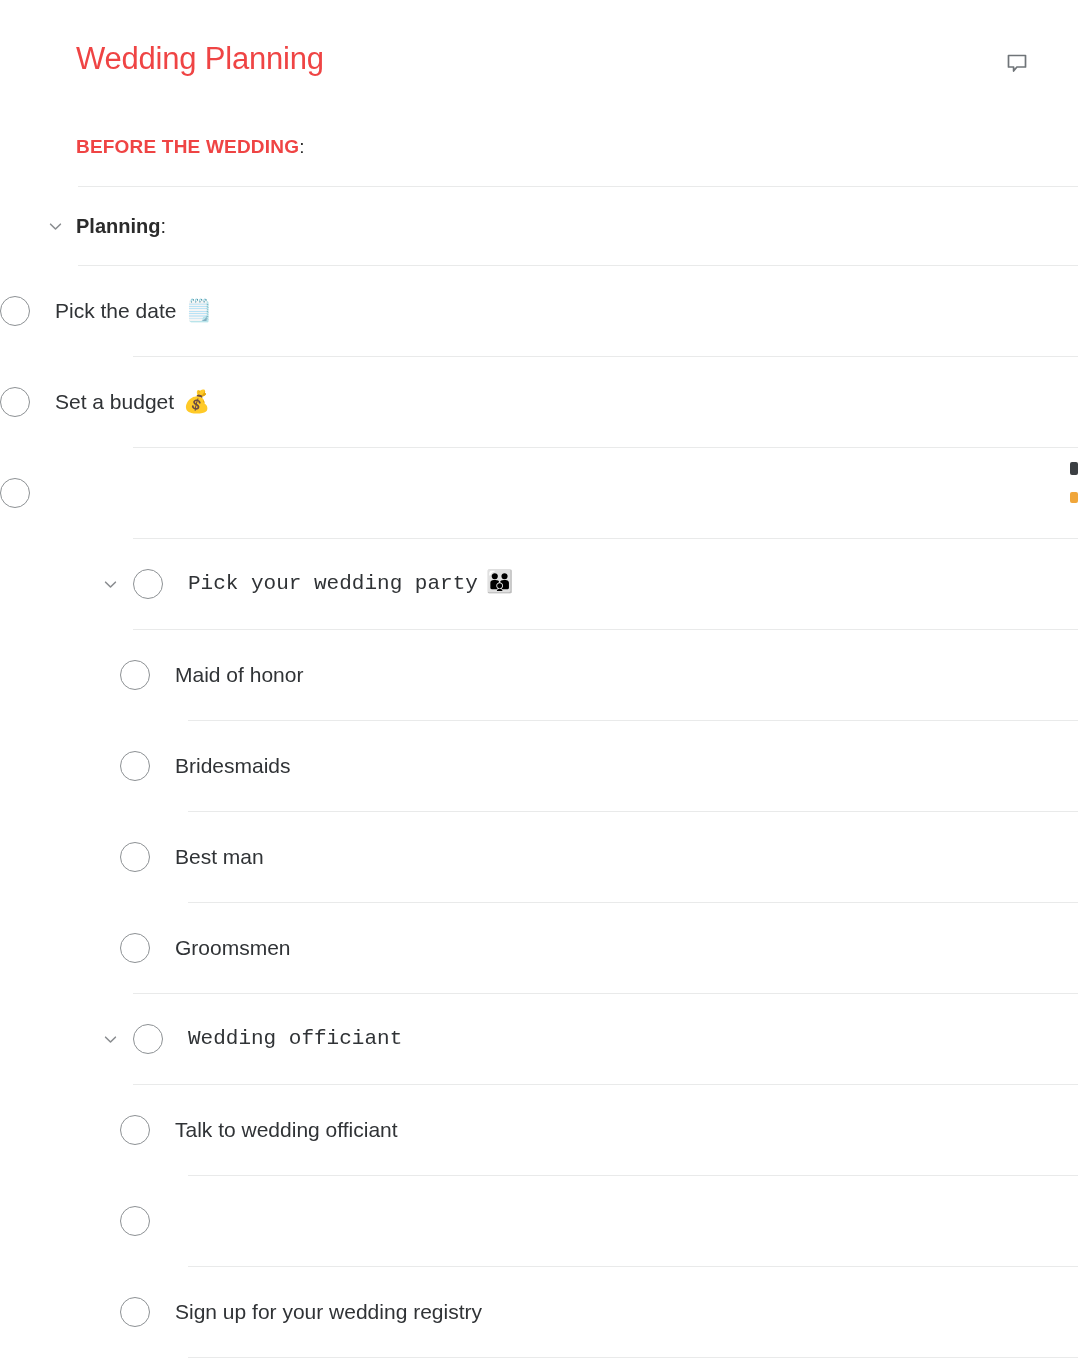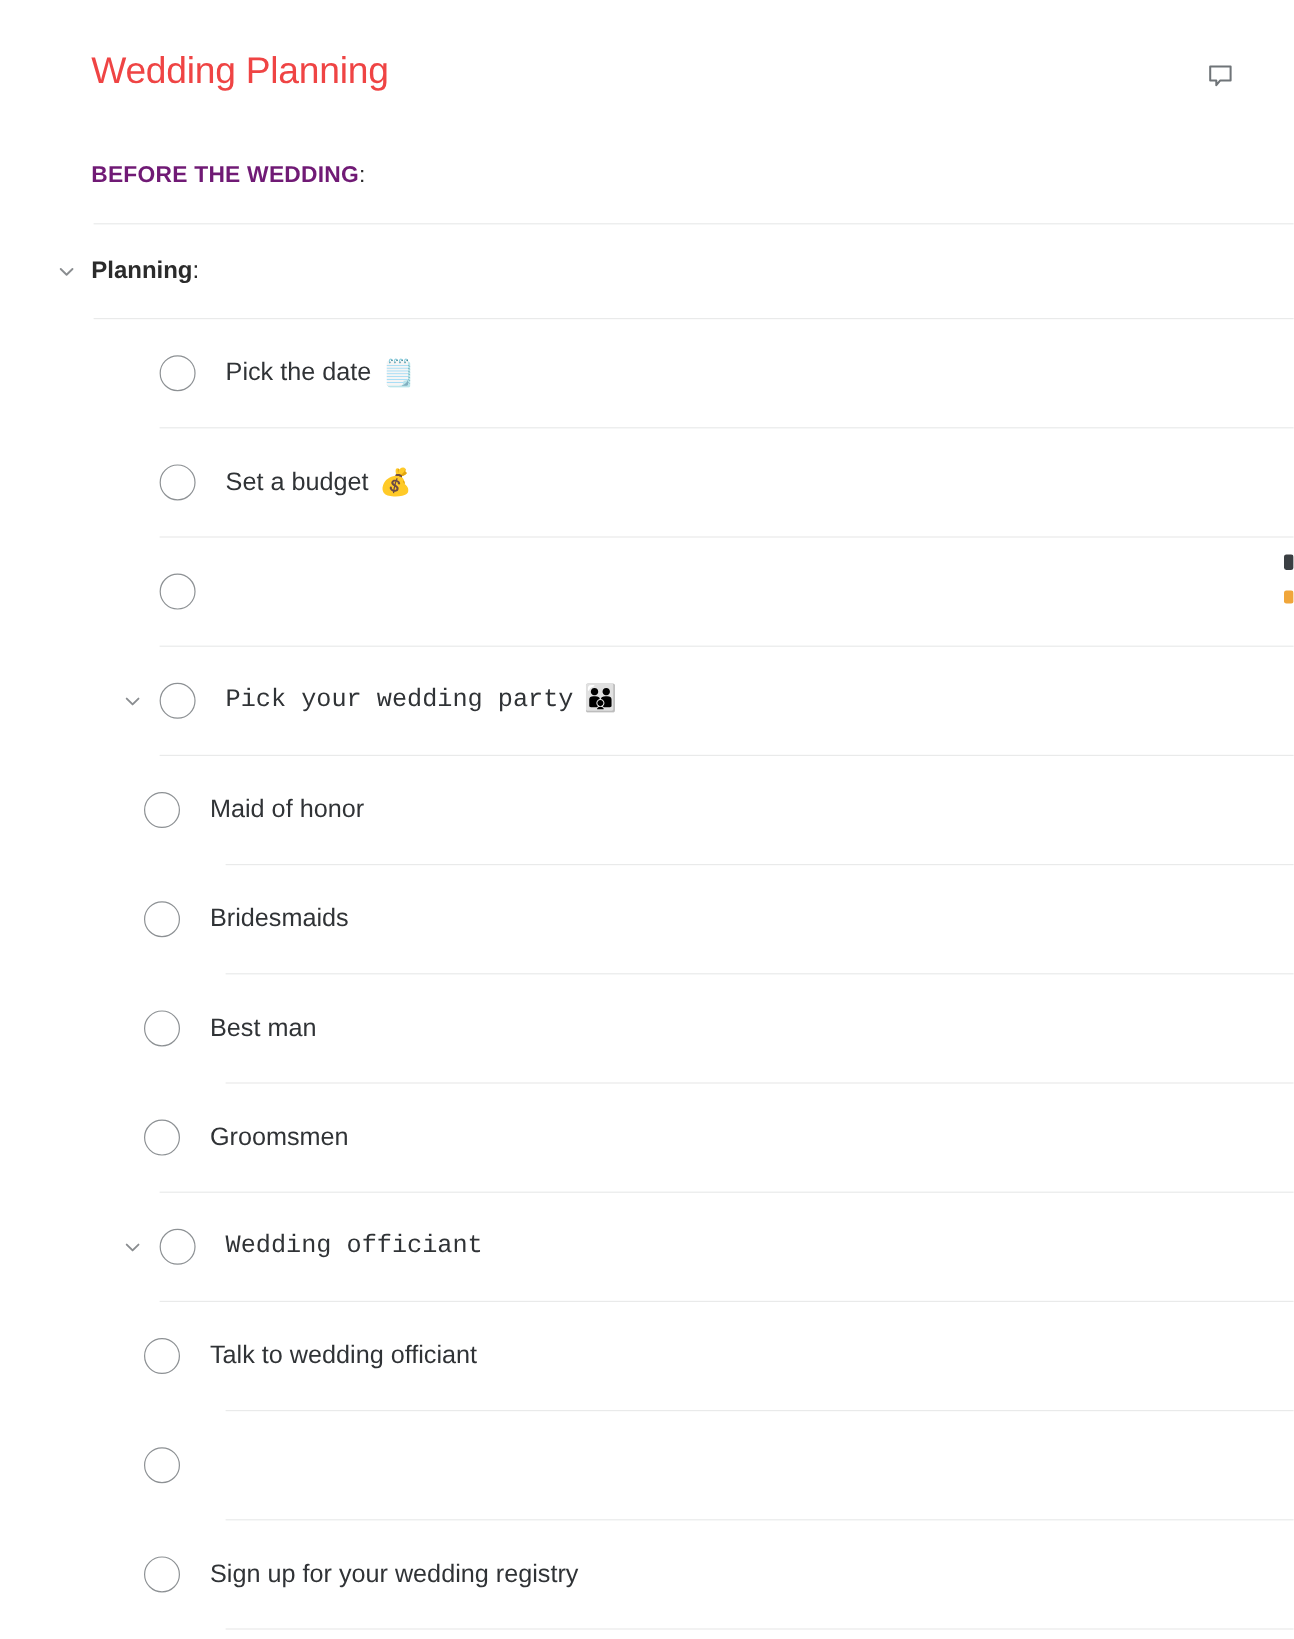--- a/index.html
+++ b/index.html
@@ -51,21 +51,21 @@
   .section-heading {
     position: relative;
     padding: 0 0 0 76px;
     height: 78px;
     display: flex;
     align-items: center;
   }
   .section-heading .sh-text {
     font-size: 19px;
     font-weight: 700;
-    color: #701a75;
+    color: #ef4444;
     letter-spacing: 0.2px;
     text-align: right;
   }
   .section-heading .sh-colon {
     font-size: 19px;
     font-weight: 400;
     color: #2b2b2b;
   }
 
   
@@ -134,21 +134,21 @@
     color: #2b2b2b;
   }
   .group-title-colon {
     font-size: 20px;
     font-weight: 400;
     color: #2b2b2b;
   }
 
   
   .ind-group { padding-left: 42px; }
-  .ind-task  { padding-left: 133px; }
+  .ind-task  { }
   .ind-task-parent { padding-left: 97px; font-family: Liberation Mono, monospace; }
   .ind-sub   { padding-left: 120px; }
 
   .gap-label { margin-left: 25px; }
 
   
   .edge-cutoffs {
     position: absolute;
     right: 0;
     top: 0;

